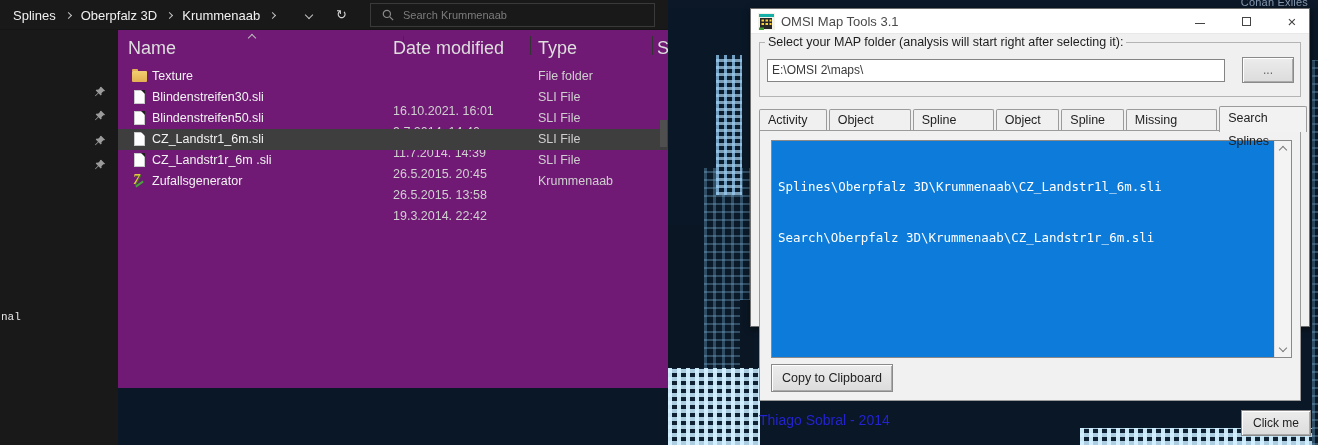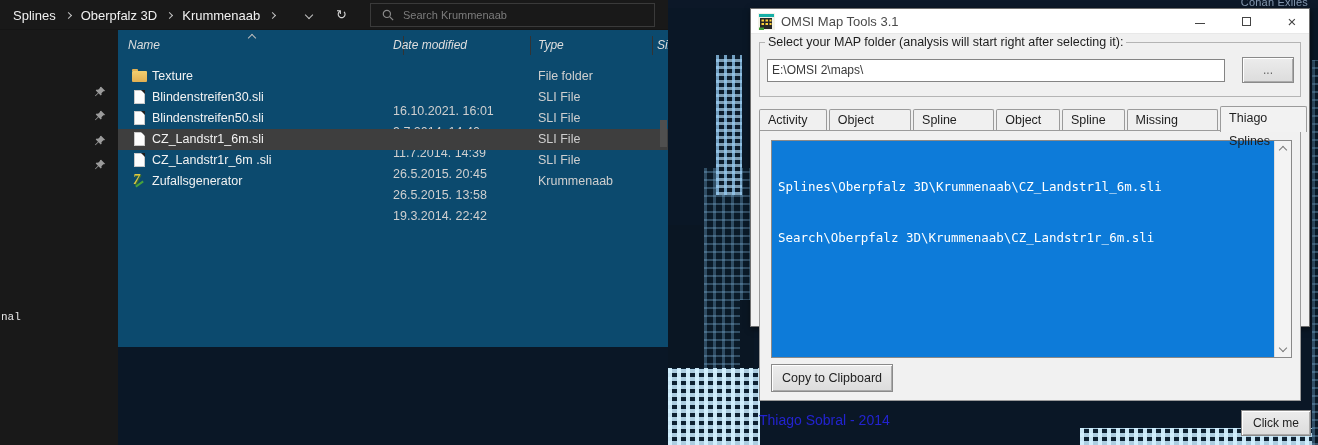--- a/index.html
+++ b/index.html
@@ -24,39 +24,39 @@
       repeating-linear-gradient(90deg, rgba(120,175,215,.35) 0 3px, transparent 3px 9px),
       repeating-linear-gradient(0deg, rgba(140,195,235,.3) 0 2px, transparent 2px 8px); }
   .b-win-bright { background-color:#0e2233;
     background-image:
       repeating-linear-gradient(90deg, rgba(210,240,255,.95) 0 4px, transparent 4px 9px),
       repeating-linear-gradient(0deg, rgba(200,235,255,.85) 0 4px, transparent 4px 8px); }
   .gamebar { position:absolute; left:660px; top:0; right:0; height:8px; background:#0c1828; overflow:hidden; }
   .gamebar span { position:absolute; right:10px; top:-4px; font-size:11px; color:#8699b1; letter-spacing:.2px; }
 
   
-  .explorer { position:absolute; left:0; top:0; width:668px; height:347px; background:#0c4a6e; }
+  .explorer { position:absolute; left:0; top:0; width:668px; height:388px; background:#701a75; }
   .ex-topbar { position:absolute; left:0; top:0; width:668px; height:30px; background:#191919; border-bottom:1px solid #151515; }
   .crumbs { position:absolute; left:13px; top:0; height:30px; display:flex; align-items:center; gap:10px; }
   .crumb { font-size:13px; color:#f0f0f0; cursor:default; }
   .chev-r { width:5px; height:5px; border-top:1.5px solid #c2c2c2; border-right:1.5px solid #c2c2c2; transform:rotate(45deg); display:inline-block; }
   .chev-d { position:absolute; left:306px; top:12px; width:6px; height:6px; border-top:1.5px solid #c2c2c2; border-right:1.5px solid #c2c2c2; transform:rotate(135deg); }
   .refresh { position:absolute; left:336px; top:6px; font-size:13px; color:#d2d2d2; line-height:17px; }
   .searchbox { position:absolute; left:370px; top:3px; width:285px; height:24px; background:#191919; border:1px solid #3a3a3a; display:flex; align-items:center; padding-left:11px; gap:9px; }
   .searchbox svg { flex:0 0 auto; }
   .searchbox span { font-size:11px; color:#7c7c7c; }
 
   .ex-nav { position:absolute; left:0; top:30px; width:118px; height:415px; background:#191919; }
   .pin { position:absolute; left:94px; width:12px; height:12px; }
   .navfrag { position:absolute; left:1px; top:281px; font-size:11px; color:#e8e8e8;font-family:Liberation Mono, monospace; }
 
   .ex-files { position:absolute; left:118px; top:30px; width:550px; height:415px; overflow:hidden; }
   .ex-header { position:relative; height:30px; }
   .caret-up { position:absolute; left:131px; top:5px; width:6px; height:6px; border-left:1.5px solid #bdbdbd; border-top:1.5px solid #bdbdbd; transform:rotate(45deg); }
-  .h { position:absolute; top:8px; font-size:12px; color:#dedede;font-style:italic; }
+  .h { position:absolute; top:8px; font-size:18px; color:#dedede; }
   .h-name { left:10px; } .h-date { left:275px; } .h-type { left:420px; } .h-size { left:539px; }
   .hsep { position:absolute; top:6px; width:1px; height:19px; background:#333; }
   .hsep1 { left:285px; } .hsep2 { left:412px; } .hsep3 { left:534px; }
   .rows { position:absolute; left:0; top:36px; width:550px; }
   .row { position:relative; height:21px; }
   .row.selected { background:#3e3e3e;text-align:center; }
   .cell { position:absolute; top:3px; font-size:12.5px; white-space:nowrap; }
   .c-name { left:34px; color:#f2f2f2; }
   .c-date { left:275px; color:#cfcfcf;margin-top:35px; }
   .c-type { left:420px; color:#cfcfcf; }
@@ -237,21 +237,21 @@
       <div class="btn browse">...</div>
     </div>
 
     <div class="tabs">
       <span class="tab">Activity log</span>
       <span class="tab">Object folders</span>
       <span class="tab">Spline folders</span>
       <span class="tab">Object list</span>
       <span class="tab">Spline list</span>
       <span class="tab">Missing Objects</span>
-      <span class="tab active">Thiago Splines</span>
+      <span class="tab active">Search Splines</span>
     </div>
 
     <div class="tabpage">
       <div class="txtarea">
         <div class="txtlines">
           <div>Splines\Oberpfalz 3D\Krummenaab\CZ_Landstr1l_6m.sli</div>
           <div>Search\Oberpfalz 3D\Krummenaab\CZ_Landstr1r_6m.sli</div>
         </div>
         <div class="vscroll">
           <span class="vchev up"></span>

